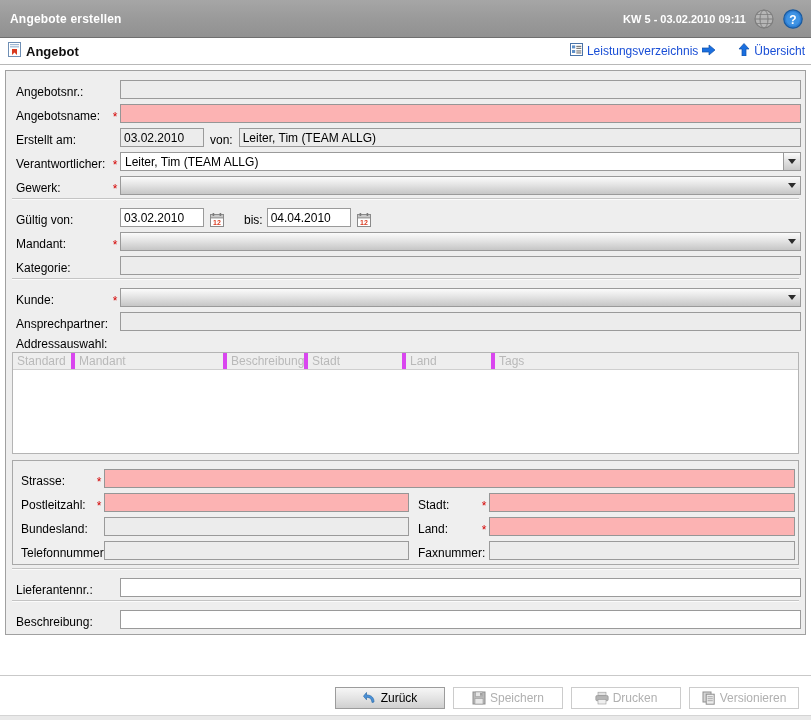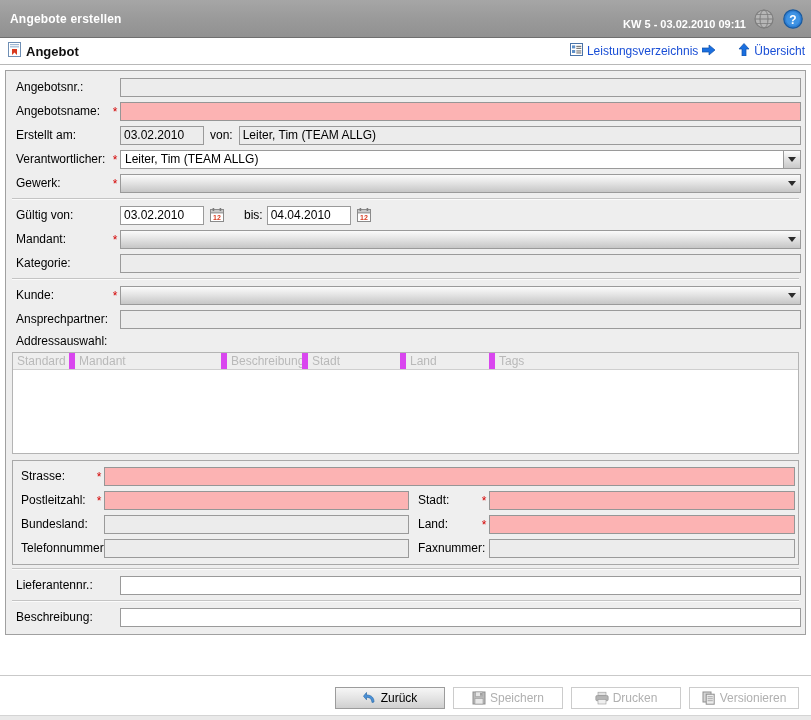--- a/index.html
+++ b/index.html
@@ -25,21 +25,21 @@
   .titlebar .app-title {
     margin-left: 10px;
     font-size: 12px;
     font-weight: bold;
     color: #ffffff;
     letter-spacing: .2px;
   }
   .titlebar .right {
     margin-left: auto;
     display: flex;
-    align-items: flex-end;
+    align-items: center;
     gap: 7px;
     padding-right: 7px;
   }
   .titlebar .stamp {
     font-size: 11px;
     font-weight: bold;
     color: #ffffff;
   }
   .globe-icon, .help-icon { width: 22px; height: 22px; display:block; }
 
@@ -79,21 +79,21 @@
     margin: 5px 5px 0 5px;
     width: 801px;
     border: 1px solid #a0a0a0;
     background: #eeeeee;
     padding: 0;
   }
   .pane-pad { padding: 4px 4px 5px 4px; }
 
   .row {
     display: flex;
-    align-items: center;
+    align-items: flex-end;
     height: 24px;
   }
   .lbl {
     width: 100px;
     padding-left: 6px;
     font-size: 12px;
     color: #000;
     white-space: nowrap;
   }
   .req {
@@ -183,21 +183,21 @@
     display: flex;
     height: 17px;
     background: #eeeeee;
     border-bottom: 1px solid #cfcfcf;
   }
   .th {
     font-size: 12px;
     color: #b9b9b9;
     padding-left: 4px;
     line-height: 16px;
-    border-right: 6px solid #d946ef;
+    border-right: 4px solid #d946ef;
     white-space: nowrap;
     overflow: hidden;
   }
   .th:last-child { border-right: none; }
   .tbl-body { height: 83px; background: #ffffff; }
 
   
   .subpanel {
     margin: 6px 2px 2px 2px;
     border: 1px solid #a8a8a8;
@@ -336,21 +336,21 @@
     <div class="row">
       <span class="lbl">Angebotsname:</span>
       <span class="req">*</span>
       <input class="fld pink flex1" value="" style="">
     </div>
 
     <div class="row">
       <span class="lbl">Erstellt am:</span>
       <span class="req blank">*</span>
       <input class="fld ro" style="width: 84px;" readonly="" value="03.02.2010">
-      <span style="margin:8px 6px;font-size:12px">von:</span>
+      <span style="margin:0 6px;font-size:12px">von:</span>
       <input class="fld ro flex1" readonly="" value="Leiter, Tim (TEAM ALLG)" style="">
     </div>
 
     <div class="row">
       <span class="lbl">Verantwortlicher:</span>
       <span class="req">*</span>
       <div class="combo flex1" style="flex:1">
         <span class="ctext">Leiter, Tim (TEAM ALLG)</span>
         <span class="cbtn">
             <i class="caret"></i>

